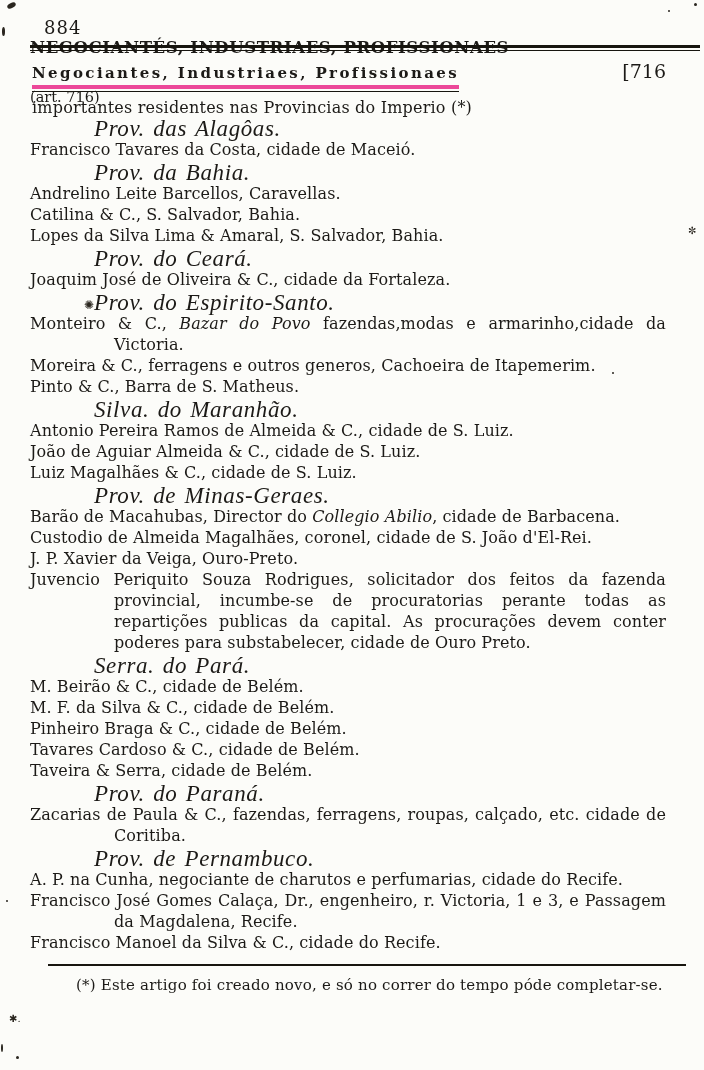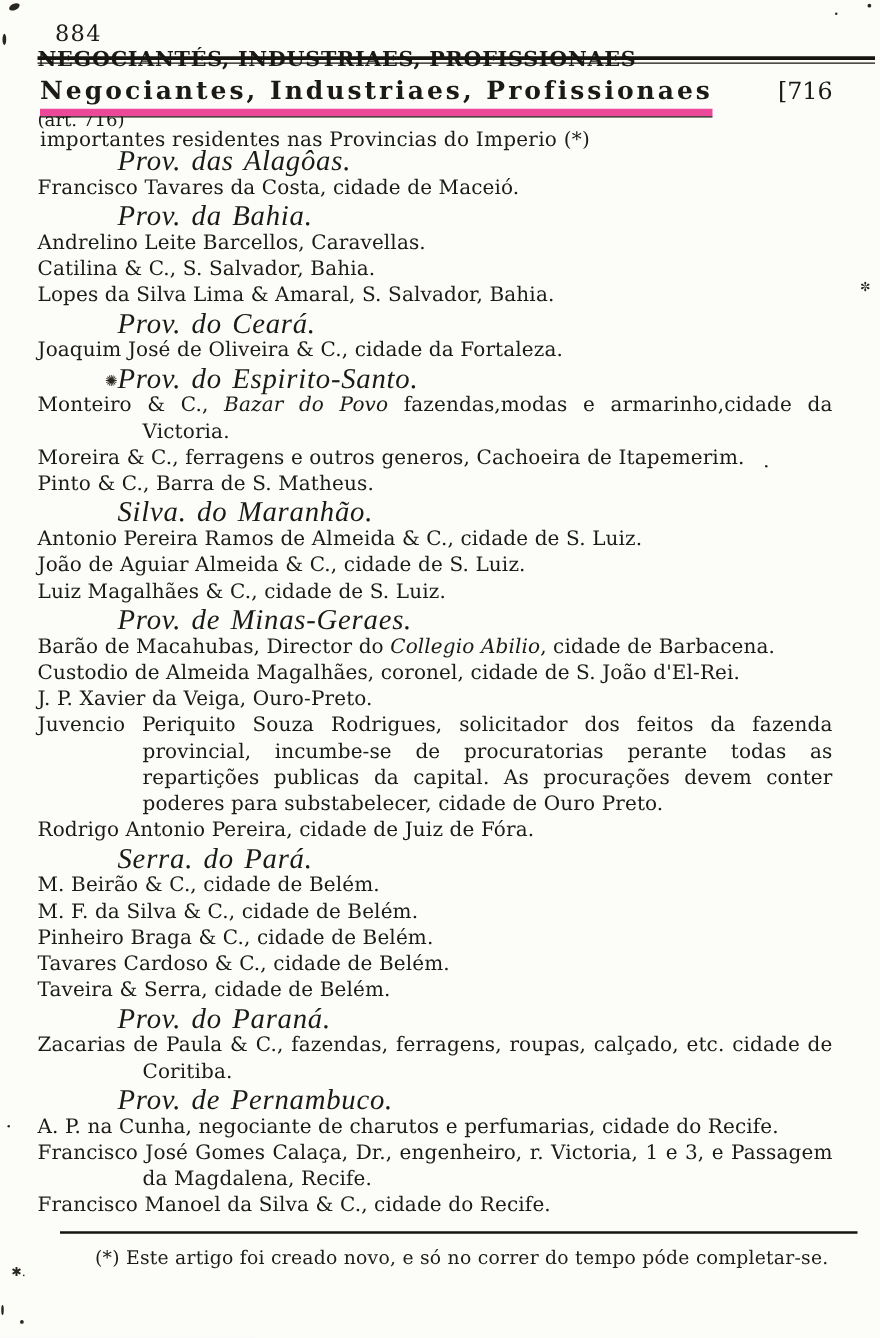--- a/index.html
+++ b/index.html
@@ -33,23 +33,23 @@
     position:absolute;top:45px;left:30px;right:4px;height:0;
     border-top:3px solid #17150f;
   }
   .header-rule::after{
     content:"";display:block;margin-top:2px;border-top:1px solid #17150f;
   }
   
   .section-head{position:absolute;top:60px;left:32px;right:38px;}
   .title-row{display:flex;justify-content:space-between;align-items:baseline;}
   .section-title{
-    display:inline-block;font-weight:bold;font-size:20px;
+    display:inline-block;font-weight:bold;font-size:15px;
     letter-spacing:2.4px;white-space:nowrap;
-    padding-bottom:3px;border-bottom:6px solid #ec4899;position:relative;
+    padding-bottom:3px;border-bottom:4px solid #ec4899;position:relative;
   }
   .section-title::after{
     content:"";position:absolute;left:0;right:0;bottom:-7px;
     border-top:1.5px solid #17150f;
   }
   .column-ref{font-size:19px;padding-left:10px;}
   .section-subtitle{margin-top:9px;font-size:16px;letter-spacing:.2px;}
   
   .body-text{
     position:absolute;top:116px;left:30px;width:636px;
@@ -113,21 +113,20 @@
       <div class="entry"><span>Pinto &amp; C., Barra de S. Matheus.</span></div>
       <div class="prov-heading">Silva. do Maranhão.</div>
       <div class="entry"><span>Antonio Pereira Ramos de Almeida &amp; C., cidade de S. Luiz.</span></div>
       <div class="entry"><span>João de Aguiar Almeida &amp; C., cidade de S. Luiz.</span></div>
       <div class="entry"><span>Luiz Magalhães &amp; C., cidade de S. Luiz.</span></div>
       <div class="prov-heading">Prov. de Minas-Geraes.</div>
       <div class="entry"><span>Barão de Macahubas, Director do </span><span class="it">Collegio Abilio</span><span>, cidade de Barbacena.</span></div>
       <div class="entry"><span>Custodio de Almeida Magalhães, coronel, cidade de S. João d'El-Rei.</span></div>
       <div class="entry"><span>J. P. Xavier da Veiga, Ouro-Preto.</span></div>
       <div class="entry"><span>Juvencio Periquito Souza Rodrigues, solicitador dos feitos da fazenda provincial, incumbe-se de procuratorias perante todas as repartições publicas da capital. As procurações devem conter poderes para substabelecer, cidade de Ouro Preto.</span></div>
-      <div class="entry"><span>Rodrigo Antonio Pereira, cidade de Juiz de Fóra.</span></div>
       <div class="prov-heading">Serra. do Pará.</div>
       <div class="entry"><span>M. Beirão &amp; C., cidade de Belém.</span></div>
       <div class="entry"><span>M. F. da Silva &amp; C., cidade de Belém.</span></div>
       <div class="entry"><span>Pinheiro Braga &amp; C., cidade de Belém.</span></div>
       <div class="entry"><span>Tavares Cardoso &amp; C., cidade de Belém.</span></div>
       <div class="entry"><span>Taveira &amp; Serra, cidade de Belém.</span></div>
       <div class="prov-heading">Prov. do Paraná.</div>
       <div class="entry"><span>Zacarias de Paula &amp; C., fazendas, ferragens, roupas, calçado, etc. cidade de Coritiba.</span></div>
       <div class="prov-heading">Prov. de Pernambuco.</div>
       <div class="entry"><span>A. P. na Cunha, negociante de charutos e perfumarias, cidade do Recife.</span></div>

